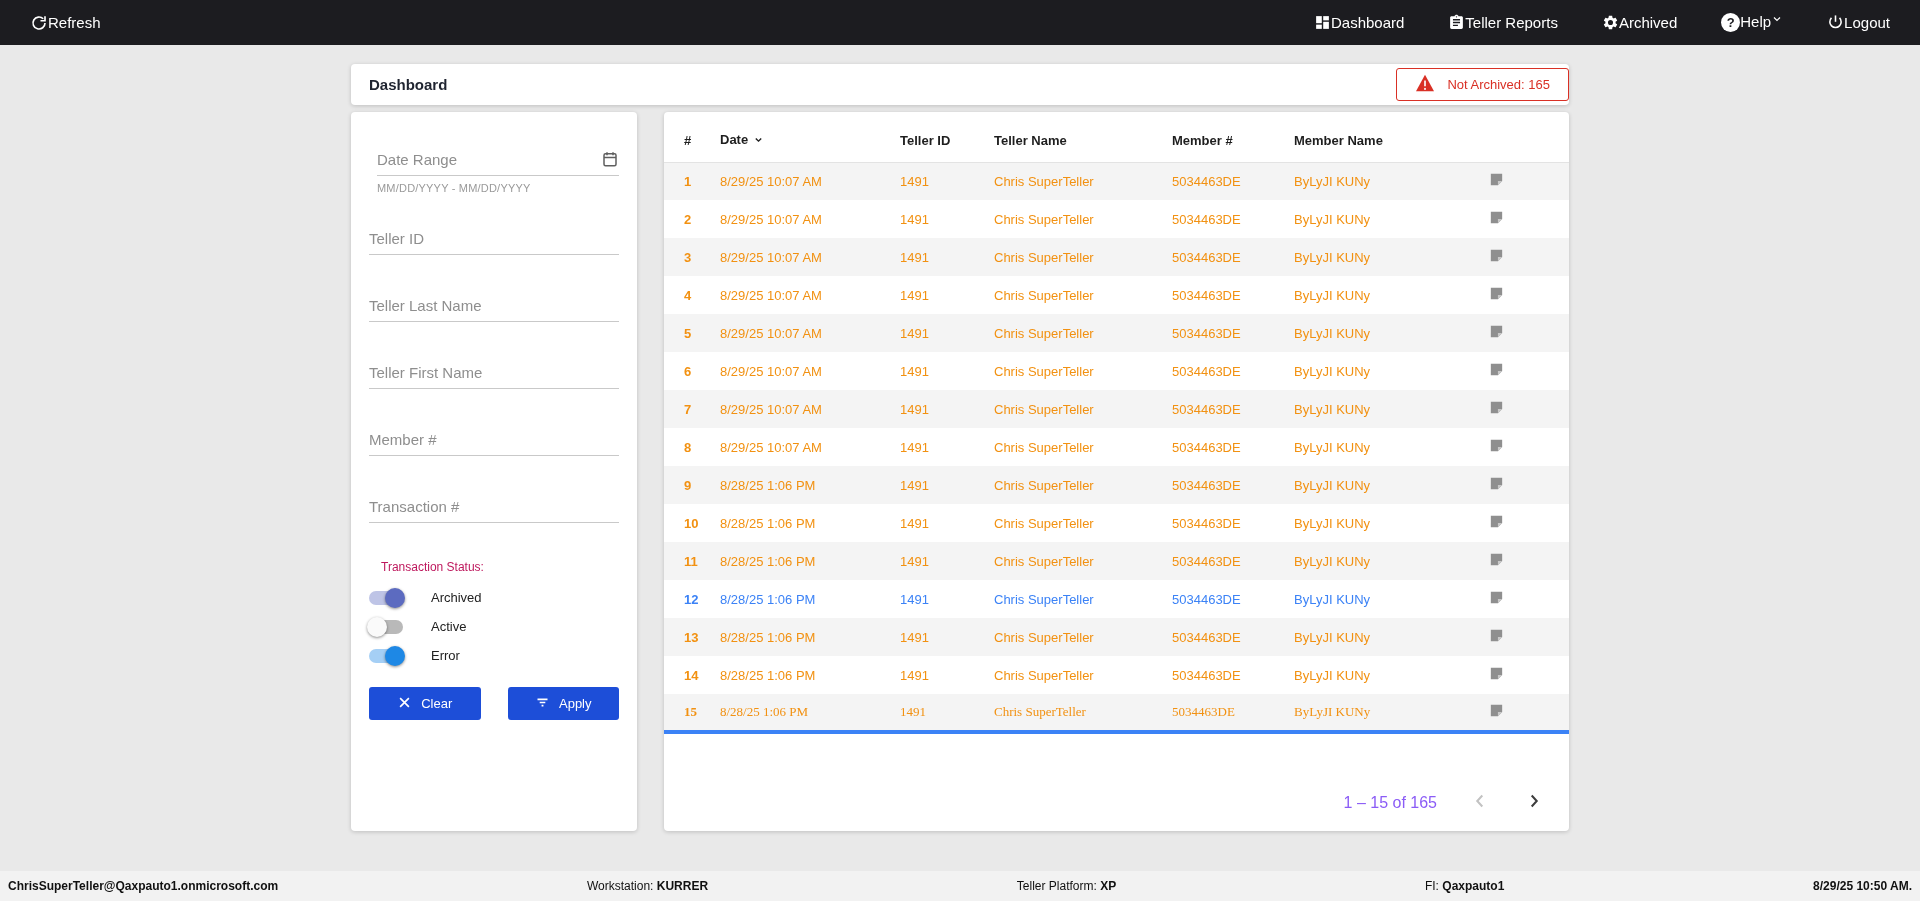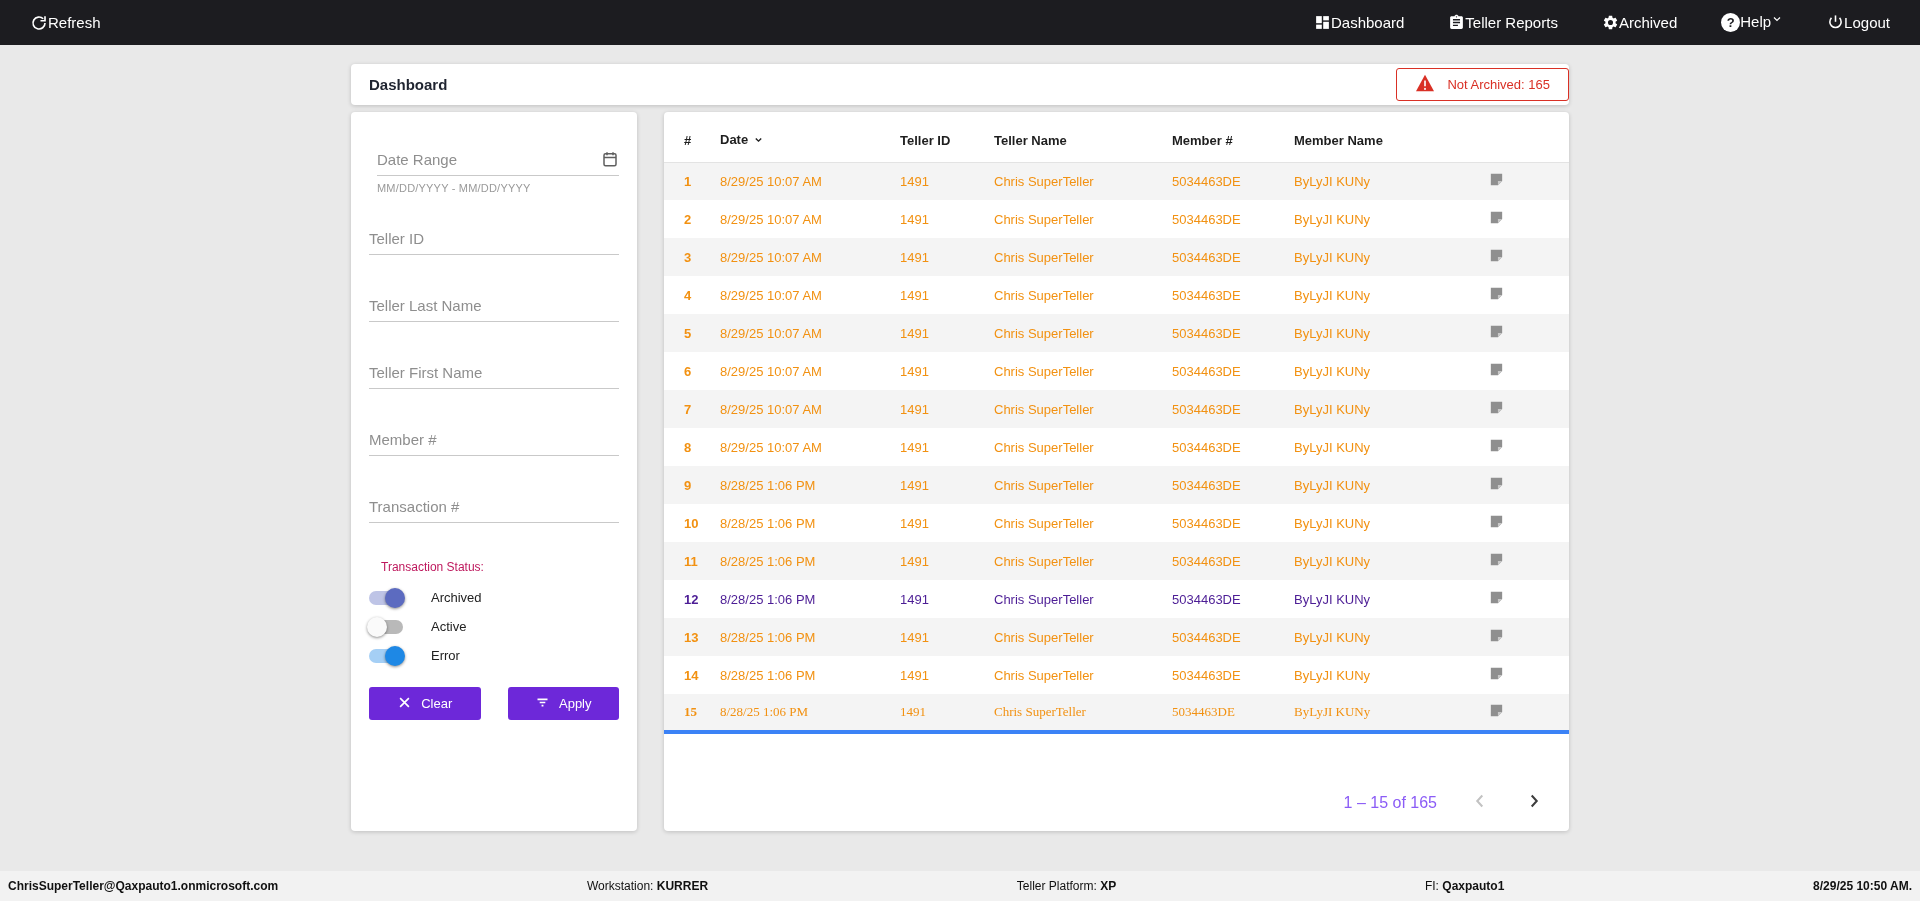--- a/index.html
+++ b/index.html
@@ -43,21 +43,21 @@
   .status-label { font-size:12px; color:#be185d; margin:4px 12px 16px; }
   .toggle-row { display:flex; align-items:center; gap:28px; margin-bottom:14px; }
   .switch { width:34px; height:14px; border-radius:7px; background:#b9b9b9; position:relative;
     cursor:pointer; flex-shrink:0; }
   .switch .knob { width:20px; height:20px; border-radius:50%; background:#fafafa; position:absolute;
     top:-3px; left:-2px; box-shadow:0 1px 3px rgba(0,0,0,.45); transition:left .1s; }
   .switch.on .knob { left:16px; }
   .toggle-label { font-size:13px; color:#222; }
   .btn-row { display:flex; gap:27px; margin-top:24px; }
   .btn { display:inline-flex; align-items:center; justify-content:center; gap:9px;
-    background:#6d28d9; color:#fff; border:none; border-radius:3px; font-size:13px;
+    background:#1d4ed8; color:#fff; border:none; border-radius:3px; font-size:13px;
     height:33px; width:112px; cursor:pointer; font-family:inherit; }
 
   
   .table-card { flex:1; height:719px; padding-top:12px; position:relative; }
   table { width:100%; border-collapse:collapse; table-layout:fixed; font-size:13px; }
   th { text-align:left; font-weight:bold; color:#1e1e1e; padding:8px 0 13px;
     border-bottom:1px solid #e3e3e3; cursor:pointer; }
   th .sort { vertical-align:middle; margin-left:4px; }
   td { height:38px; padding:0; vertical-align:middle; }
   .pad { padding-left:20px; }
@@ -403,21 +403,21 @@
                   <td>Chris SuperTeller</td>
                   <td>5034463DE</td>
                   <td>ByLyJI KUNy</td>
                   <td><span class="note">
                       <svg width="17" height="17" viewBox="0 0 24 24">
                         <path d="M4 4h16v10l-6 6H4z" fill="#8f8f8f"></path>
                         <path d="M14 20v-6h6z" fill="#c9c9c9"></path>
                       </svg>
                     </span></td>
                 </tr>
-                <tr style="color: #4c1d95;">
+                <tr style="color: #3b82f6;">
                   <td class="c-num pad">12</td>
                   <td>8/28/25 1:06 PM</td>
                   <td>1491</td>
                   <td>Chris SuperTeller</td>
                   <td>5034463DE</td>
                   <td>ByLyJI KUNy</td>
                   <td><span class="note">
                       <svg width="17" height="17" viewBox="0 0 24 24">
                         <path d="M4 4h16v10l-6 6H4z" fill="#8f8f8f"></path>
                         <path d="M14 20v-6h6z" fill="#c9c9c9"></path>

